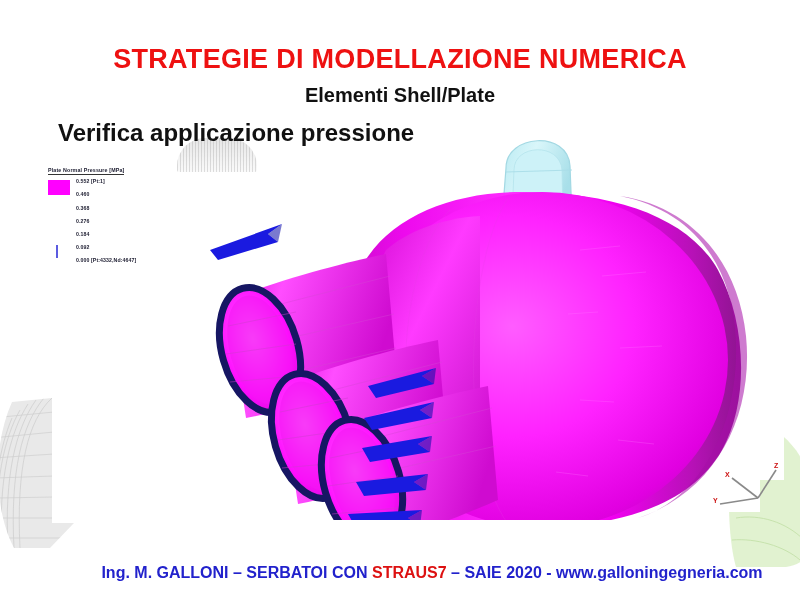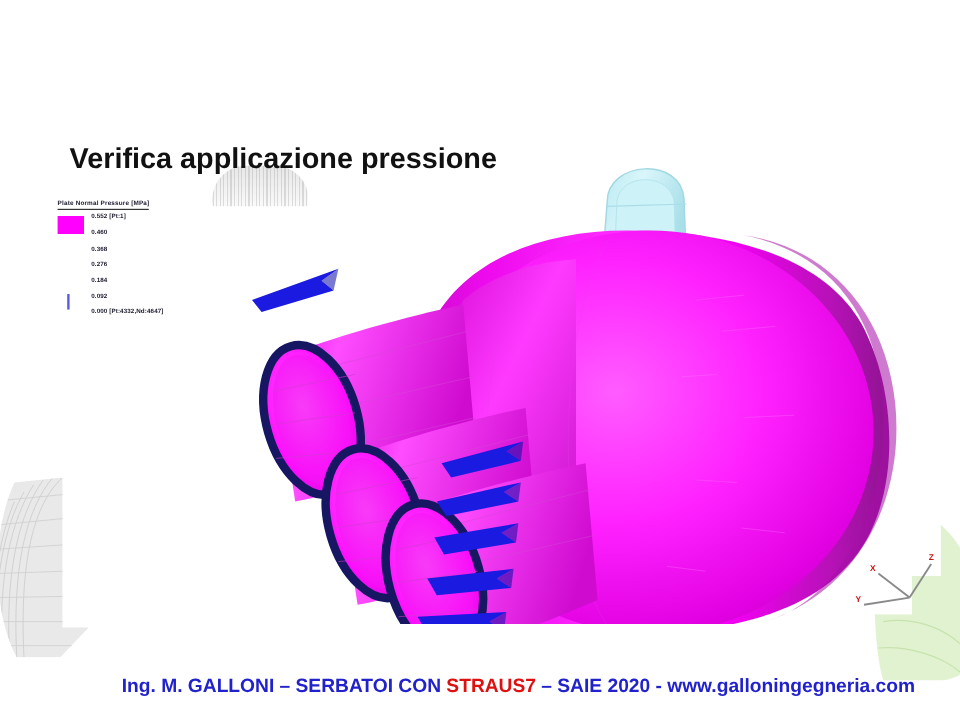--- a/index.html
+++ b/index.html
@@ -207,20 +207,22 @@
   <div id="green-fan-right">
     <svg width="110" height="145" viewBox="0 0 110 145">
       <path d="M28,0 C60,6 86,40 92,86 C96,120 84,142 60,145 L10,145 C2,118 0,60 8,18 Z" fill="#dcf0c8" opacity="0.85"></path>
       <path d="M10,96 C34,92 60,100 78,118" fill="none" stroke="#c7e3ad" stroke-width="1"></path>
       <path d="M6,118 C30,116 58,124 74,138" fill="none" stroke="#c7e3ad" stroke-width="1"></path>
       <rect x="-2" y="-2" width="36" height="92" fill="#ffffff"></rect>
       <rect x="-2" y="-2" width="60" height="60" fill="#ffffff"></rect>
     </svg>
   </div>
 
+  <div id="title-main">STRATEGIE DI MODELLAZIONE NUMERICA</div>
+  <div id="title-sub">Elementi Shell/Plate</div>
   <div id="caption-left">Verifica applicazione pressione</div>
 
   <div id="legend">
     <div id="legend-title">Plate Normal Pressure [MPa]</div>
     <div style="height:4px"></div>
     <div class="legend-row">
       <div class="legend-swatch" style="background:#ff00ff"></div>
       <div class="legend-label">0.552 [Pt:1]</div>
     </div>
     <div class="legend-row">

